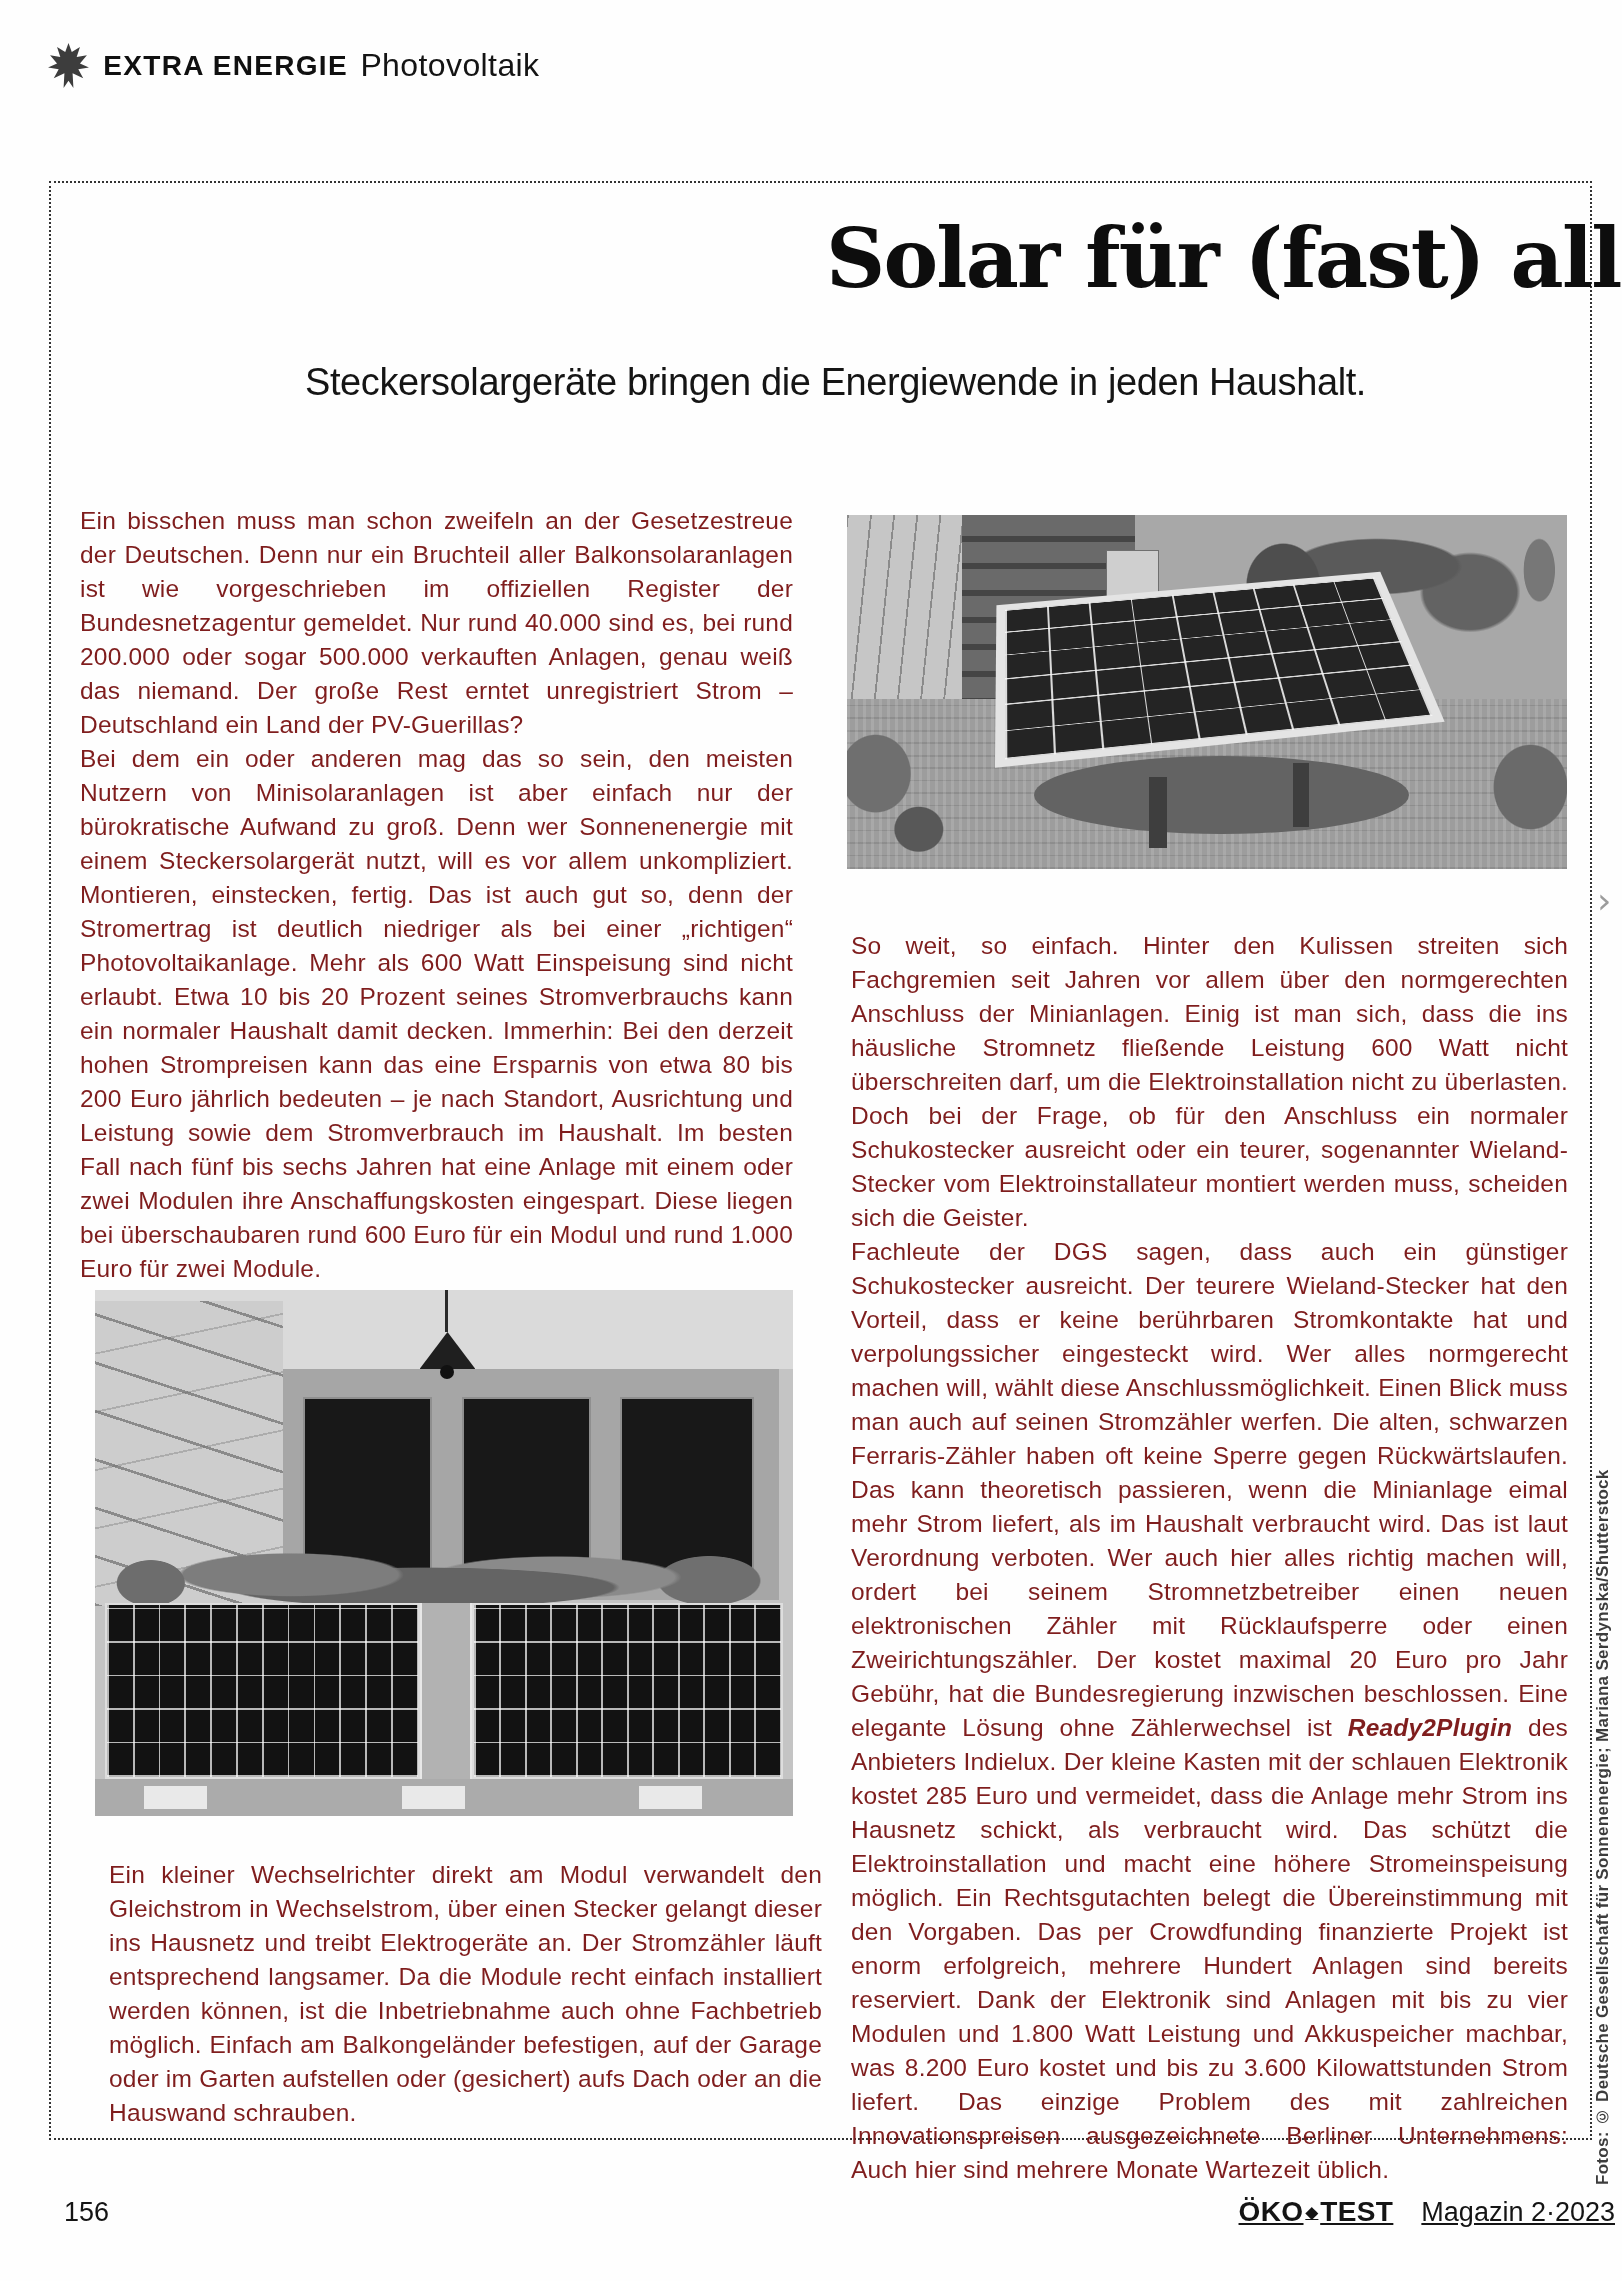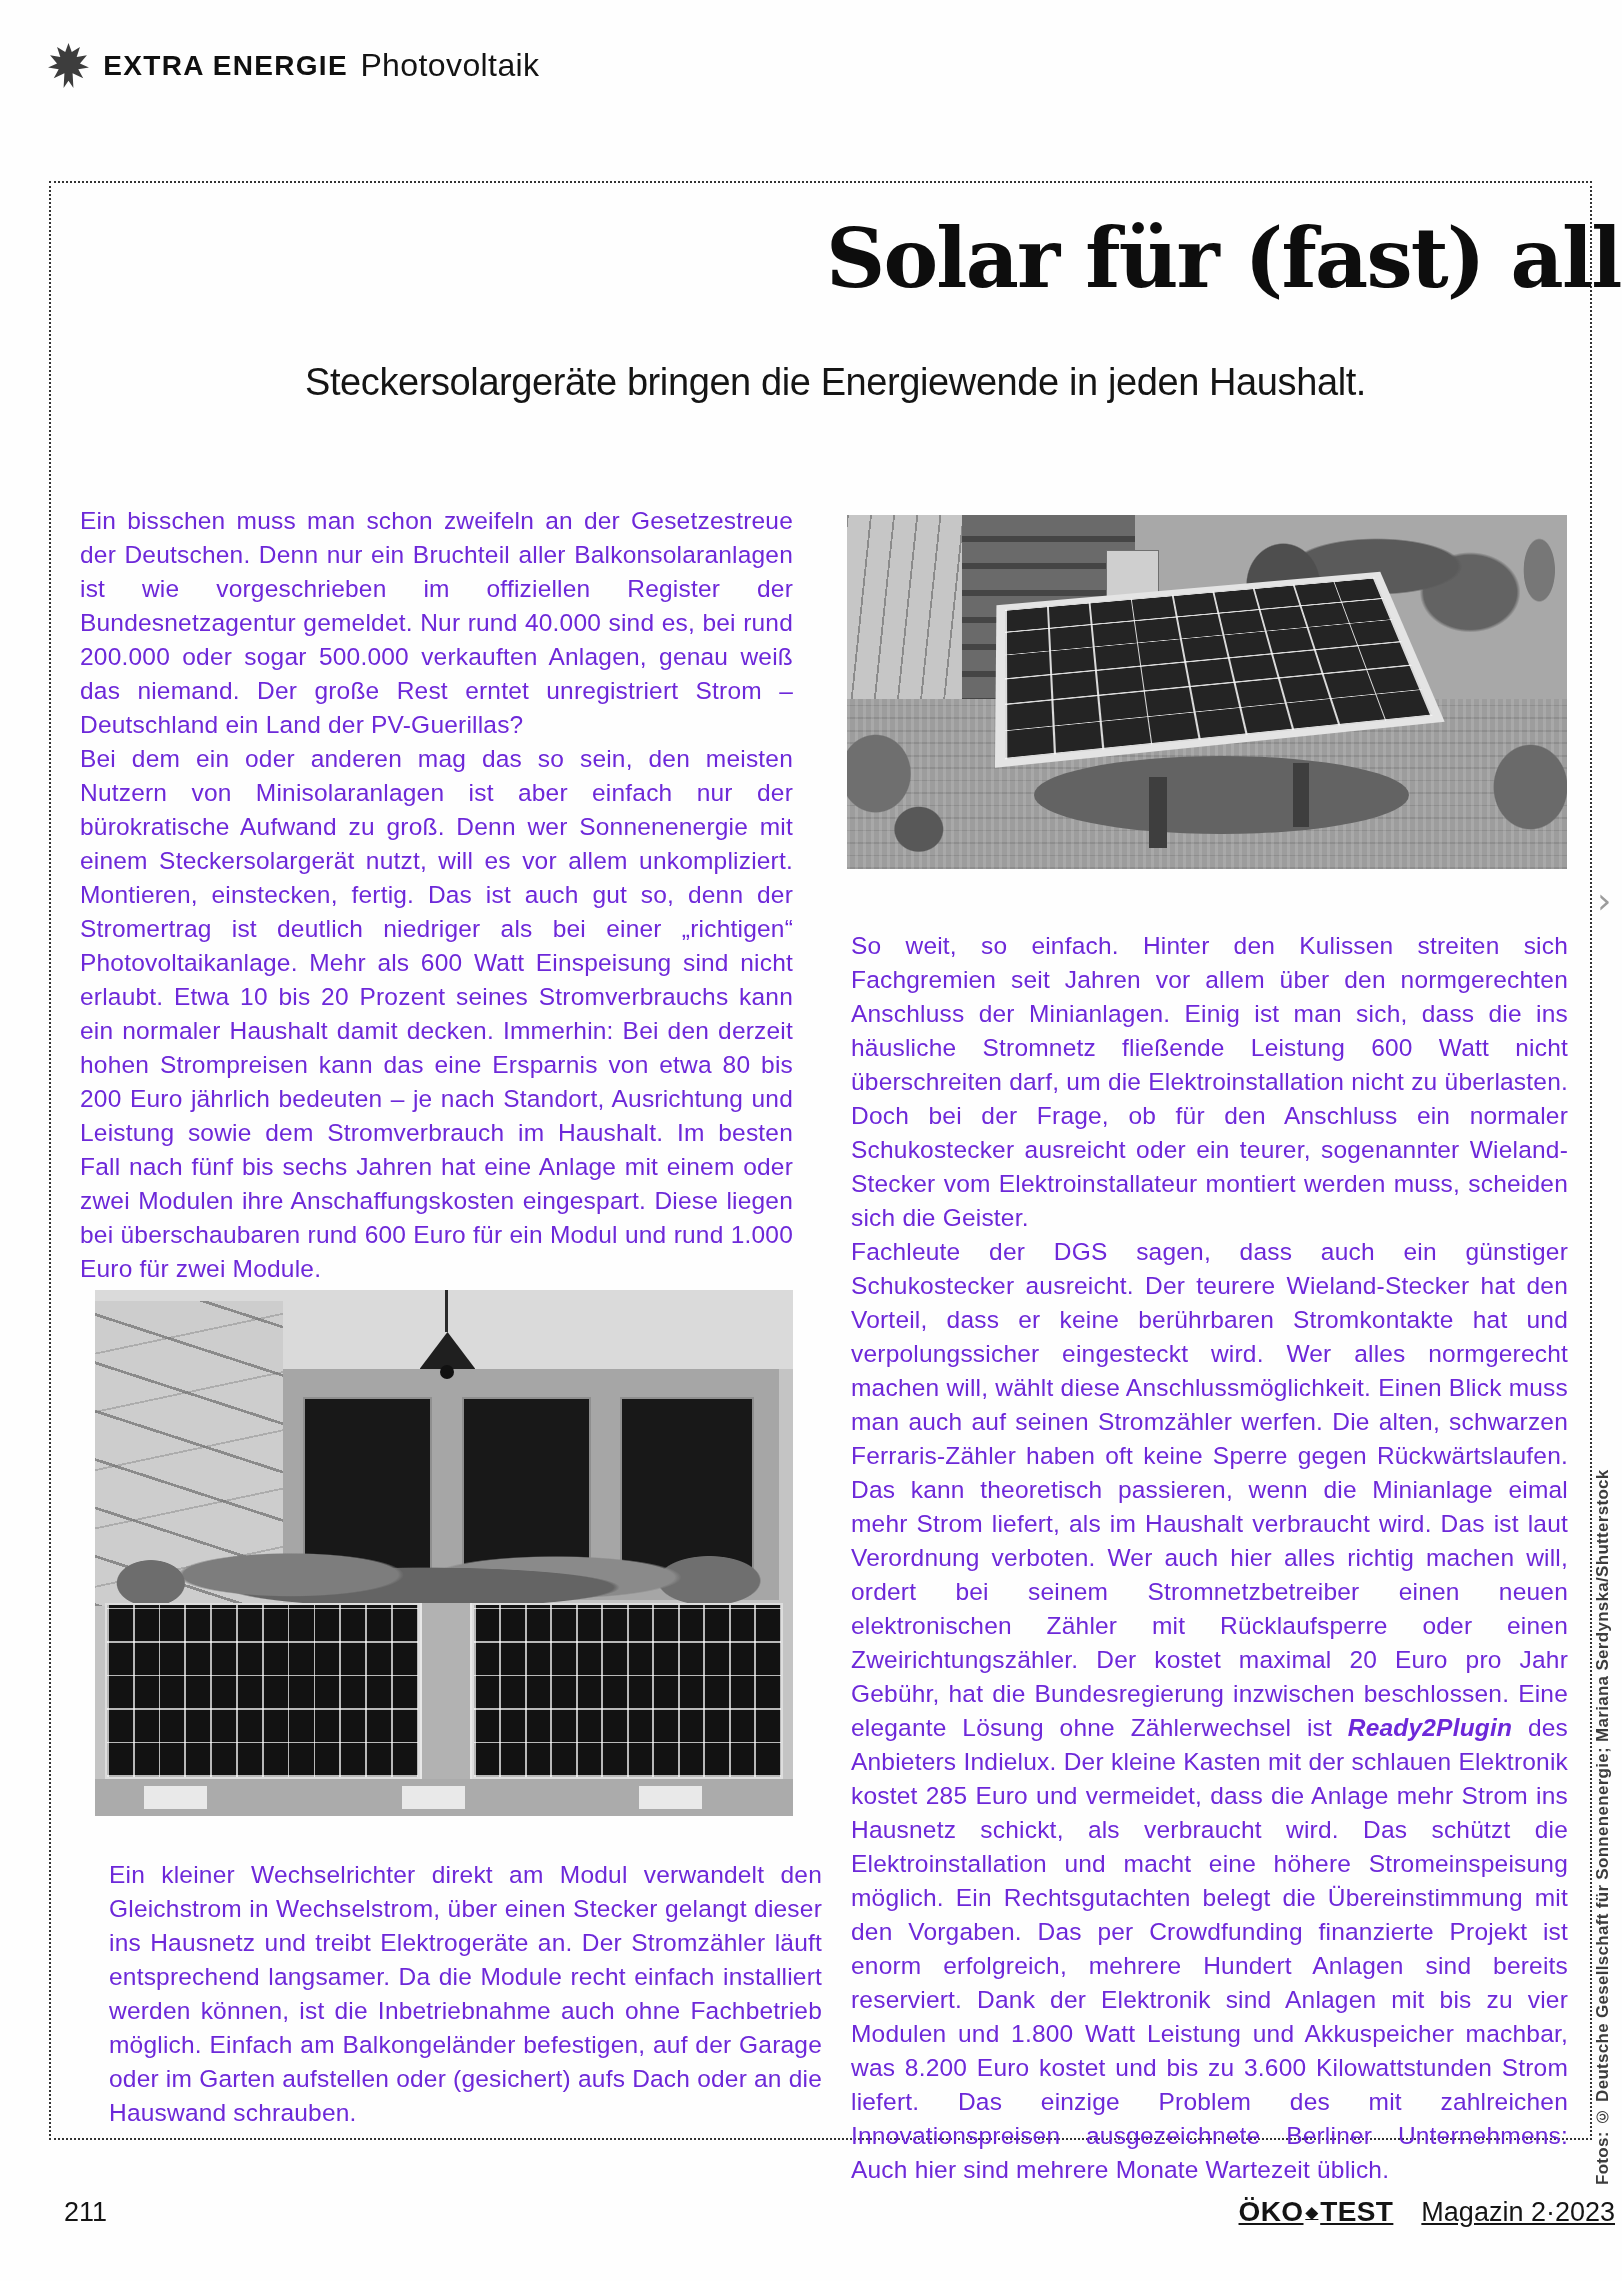--- a/index.html
+++ b/index.html
@@ -20,21 +20,21 @@
     font-family:"DejaVu Serif",serif;font-weight:700;font-size:82px;line-height:1;
     letter-spacing:-1.8px;color:#0d0d0d;}
   .subtitle{position:absolute;top:357px;left:0;width:100%;text-align:center;
     font-size:38px;line-height:51px;color:#151515;letter-spacing:-0.4px;}
   
   .col{position:absolute;}
   .col-left{left:80px;top:504px;width:713px;}
   .col-right{left:851px;top:929px;width:717px;}
   .caption-left{left:80px;top:1858px;width:713px;margin-left:29px;}
   p.body{font-size:24.5px;line-height:34px;text-align:justify;margin:0;
-    color:#6d28d9;letter-spacing:0.2px;}
+    color:#7f1d1d;letter-spacing:0.2px;}
   .brand{font-style:italic;font-weight:700;}
   
   .photo{position:absolute;overflow:hidden;background:#a8a8a8;}
   .photo *{position:absolute;}
   
   .photo-garden{left:847px;top:515px;width:720px;height:354px;}
   .g-sky{left:0;top:0;width:34%;height:62%;background:#c6c6c6;
      background-image:repeating-linear-gradient(96deg,rgba(90,90,90,.55) 0 1.8px,transparent 1.8px 23px);}
   .g-wall{left:16%;top:0;width:24%;height:64%;
      background:repeating-linear-gradient(180deg,#6a6a6a 0 21.4px,#454545 21.4px 27px);}
@@ -178,21 +178,21 @@
     </div>
   </div>
 
   <div class="col caption-left">
     <p class="body">Ein kleiner Wechselrichter direkt am Modul verwandelt den Gleichstrom in Wechselstrom, über einen Stecker gelangt dieser ins Hausnetz und treibt Elektrogeräte an. Der Stromzähler läuft entsprechend langsamer. Da die Module recht einfach installiert werden können, ist die Inbetriebnahme auch ohne Fachbetrieb möglich. Einfach am Balkongeländer befestigen, auf der Garage oder im Garten aufstellen oder (gesichert) aufs Dach oder an die Hauswand schrauben.</p>
   </div>
 
   <div class="credit">Fotos: © Deutsche Gesellschaft für Sonnenenergie; Mariana Serdynska/Shutterstock</div>
   <div class="page-turn">›</div>
 
-  <div class="page-num">211</div>
+  <div class="page-num">156</div>
   <div class="magline">
     <span class="mag-bold">ÖKO</span>
     <span class="mag-diamond">◆</span>
     <span class="mag-bold">TEST</span>
     <span class="mag-issue">Magazin 2·2023</span>
   </div>
 
 </div>
 
 

